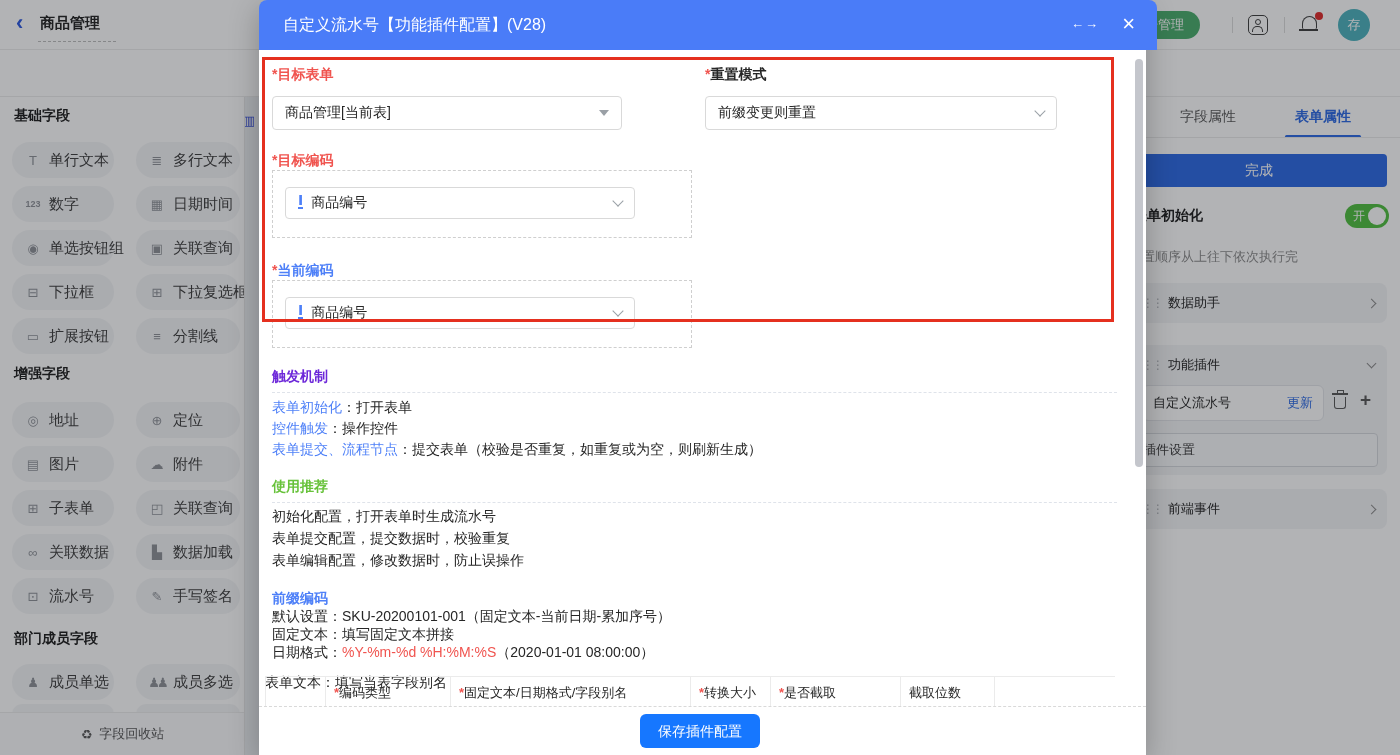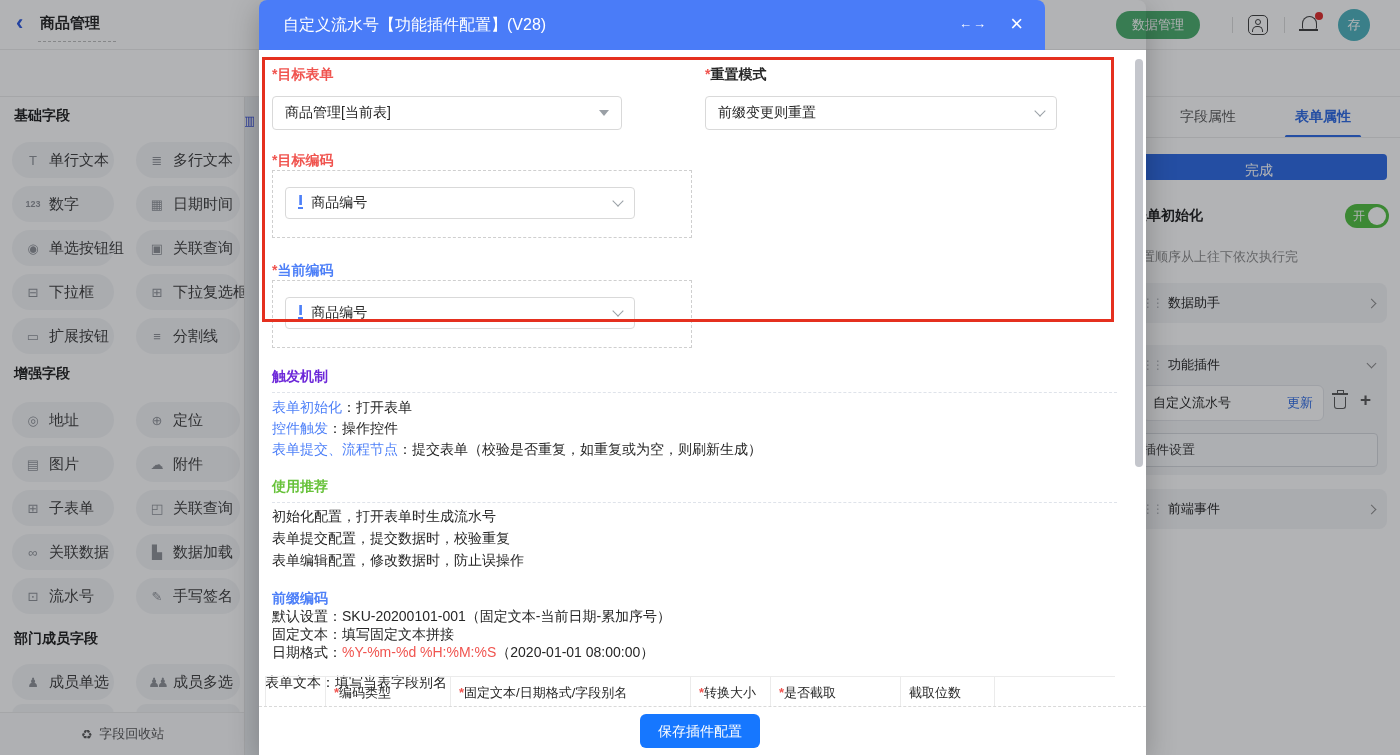--- a/index.html
+++ b/index.html
@@ -42,21 +42,21 @@
   .chip .cl { font-size:15px; color:#404040; white-space:nowrap; }
   .chip-stub { height:10px; background:#f4f5f7; border-radius:18px 18px 0 0; }
   .sb-footer { left:0; top:615px; width:245px; height:43px; background:#fbfbfd; border-top:1px solid #ececec;
     display:flex; align-items:center; justify-content:center; gap:7px; color:#595959; font-size:13px; cursor:pointer; }
 
   .panel { left:1122px; top:97px; width:278px; height:658px; background:#fff; border-left:1px solid #e8e8e8; z-index:1; }
   .tab { top:11px; font-size:14px; color:#595959; cursor:pointer; width:80px; text-align:center; }
   .tab.active { color:#2e6be5; font-weight:bold; }
   .tab-line { left:162px; top:38px; width:76px; height:3px; background:#2e6be5; border-radius:2px; }
   .tabs-border { left:0; top:40px; width:278px; border-bottom:1px solid #ebebeb; }
-  .done-btn { left:8px; top:57px; width:256px; height:26px; background:#2e6be5; color:#fff; border-radius:4px;
+  .done-btn { left:8px; top:57px; width:256px; height:33px; background:#2e6be5; color:#fff; border-radius:4px;
     font-size:14px; text-align:center; line-height:33px; cursor:pointer; }
   .pn-bold { font-size:14px; font-weight:bold; color:#1f1f1f; }
   .toggle { left:222px; top:107px; width:44px; height:24px; background:#52c041; border-radius:12px; cursor:pointer; }
   .toggle .t-txt { position:absolute; left:8px; top:4px; color:#fff; font-size:12px; }
   .toggle .t-knob { position:absolute; right:3px; top:3px; width:18px; height:18px; background:#fff; border-radius:50%; }
   .pn-desc { left:6px; top:151px; font-size:13px; color:#8c8c8c; white-space:nowrap; }
   .card { left:11px; width:253px; background:#f4f5f7; border-radius:8px; }
   .card-row { position:absolute; left:0; top:0; width:100%; height:40px; display:flex; align-items:center; padding:0 12px 0 8px; cursor:pointer; }
   .drag { color:#b0b3b8; font-size:12px; letter-spacing:-2px; margin-right:6px; }
   .card-title { font-size:13px; color:#262626; flex:1; }
@@ -70,21 +70,21 @@
   .trash::before { content:""; position:absolute; top:-4px; left:-3.5px; width:16px; height:1.5px; background:#595959; }
   .trash::after { content:""; position:absolute; top:-7px; left:2px; width:5px; height:2px; border:1.5px solid #595959; border-bottom:none; }
   .move { left:226px; top:44px; font-size:19px; font-weight:bold; color:#595959; cursor:pointer; }
   .plug-set { left:8px; top:88px; width:236px; height:34px; background:#f8f9fb; border:1px solid #d6d9de; border-radius:4px;
     font-size:13px; color:#404040; text-align:left; line-height:32px; cursor:pointer; }
 
   
   .overlay { left:0; top:0; width:1400px; height:755px; background:rgba(15,18,25,0.32); z-index:10; }
   .modal { left:259px; top:0; width:887px; height:755px; z-index:20; border-radius:8px 8px 0 0;
     box-shadow:0 8px 30px rgba(0,0,0,0.25); }
-  .m-head { left:0; top:0; width:786px; height:50px; background:#4a7cf8; border-radius:8px 8px 0 0; }
+  .m-head { left:0; top:0; width:898px; height:50px; background:#4a7cf8; border-radius:8px 8px 0 0; }
   .m-title { left:24px; top:15px; color:#fff; font-size:16px; }
   .m-expand { right:58px; top:16px; color:#fff; font-size:13px; letter-spacing:1px; cursor:pointer; }
   .m-close { right:22px; top:11px; color:#fff; font-size:22px; cursor:pointer; }
   .m-body { left:0; top:50px; width:887px; height:705px; background:#fff; overflow:hidden; }
 
   .red-box { left:3px; top:7px; width:852px; height:265px; border:3px solid #e5301f; pointer-events:none; z-index:5; }
   .f-label { font-size:14px; font-weight:600; }
   .lab-red { color:#f0544f; }
   .lab-dark { color:#262626; }
   .lab-blue { color:#4e80f8; }

